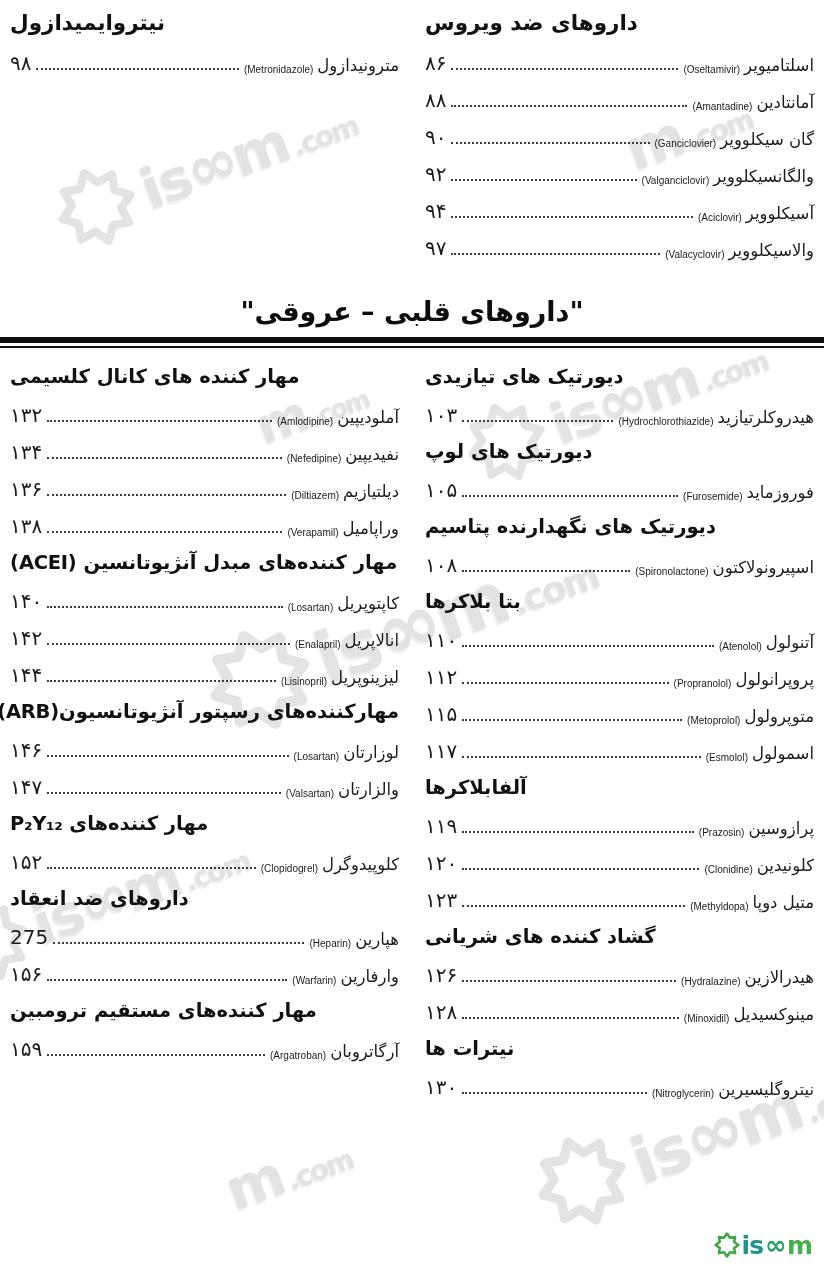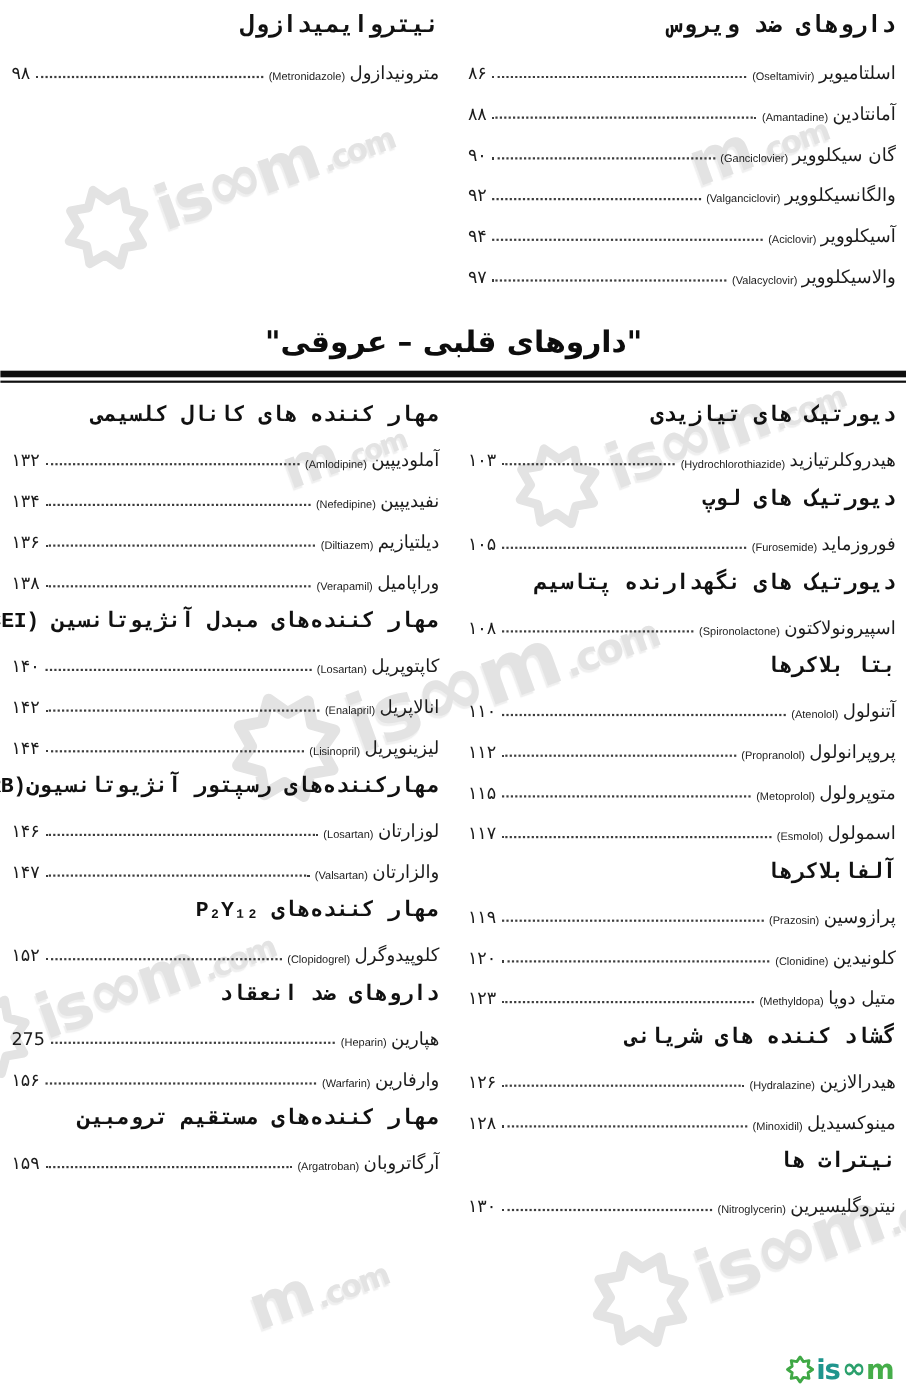--- a/index.html
+++ b/index.html
@@ -22,31 +22,31 @@
   .wm.big{font-size:72px;} .wm.big .wm-star{width:106px;height:106px;}
   .wm.w8{font-size:64px;} .wm.w8 .wm-star{width:94px;height:94px;}
   .wm.tail3{font-size:50px;}
   
   .content{position:relative;z-index:1;}
   .top-row{display:flex;gap:26px;align-items:flex-start;padding-top:6px;min-height:270px;}
   .top-col{flex:1;min-width:0;}
   .top-col .sec-title{font-size:21.5px;margin:4px 0 10px;}
   .sec{margin:0;}
   .sec-title{
-    text-align:right;font-weight:bold;font-size:19.5px;letter-spacing:-0.3px;
-    margin:13px 0 9px;white-space:nowrap;color:#111;font-family:Liberation Mono, monospace;
+    text-align:left;font-weight:bold;font-size:19.5px;letter-spacing:-0.3px;
+    margin:13px 0 9px;white-space:nowrap;color:#111;
   }
   .entry{display:flex;align-items:flex-end;height:30px;margin-bottom:7px;}
   .fa{font-size:16.5px;white-space:nowrap;text-align:right;}
   .en{
     font-family:Liberation Sans, sans-serif;font-size:10px;white-space:nowrap;
     direction:ltr;unicode-bidi:embed;margin-right:4px;
   }
   .dots{flex:1;border-bottom:2px dotted #3c3c3c;margin:0 5px 5px;min-width:10px;}
-  .page-num{font-size:16px;white-space:nowrap;}
+  .page-num{font-size:20px;white-space:nowrap;}
   .main-heading{
     text-align:center;font-size:27px;font-weight:bold;margin:20px 0 10px;color:#0d0d0d;
   }
   .divider{height:3px;border-top:6px solid #0f0f0f;border-bottom:2.5px solid #0f0f0f;margin:0 -10px;}
   .columns{display:flex;gap:26px;margin-top:4px;align-items:flex-start;}
   .col{flex:1;min-width:0;}
   
   .logo{
     position:absolute;right:12px;bottom:6px;z-index:2;display:flex;align-items:center;gap:2px;
     direction:ltr;font-weight:bold;font-size:25px;letter-spacing:-1px;

